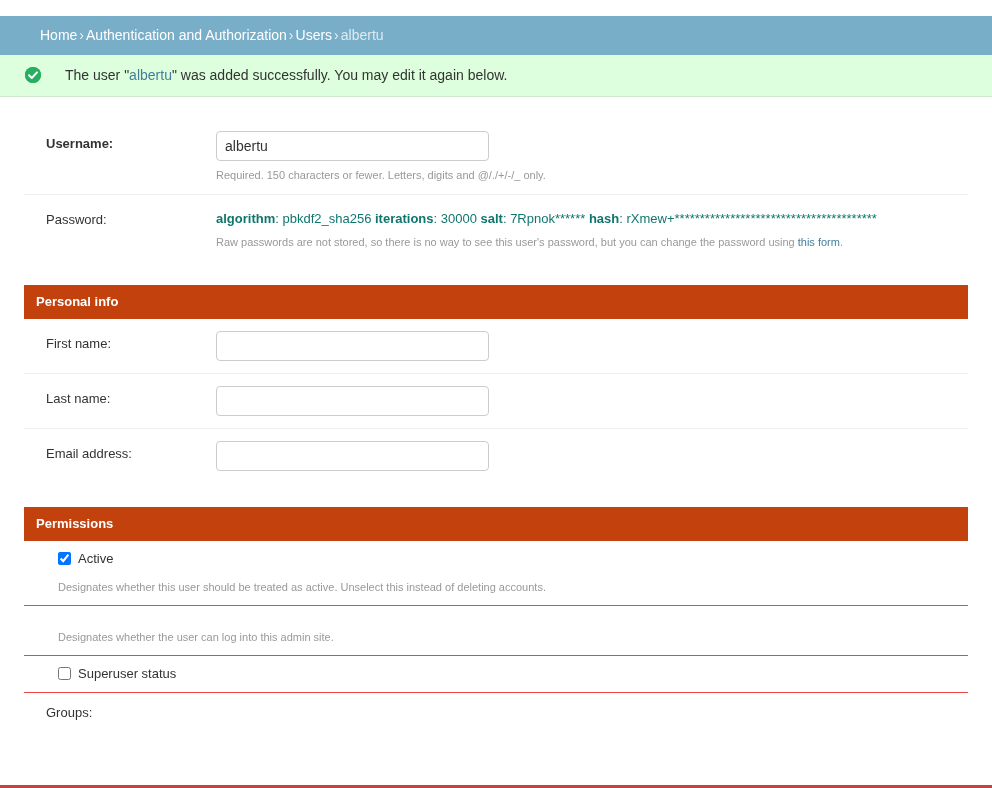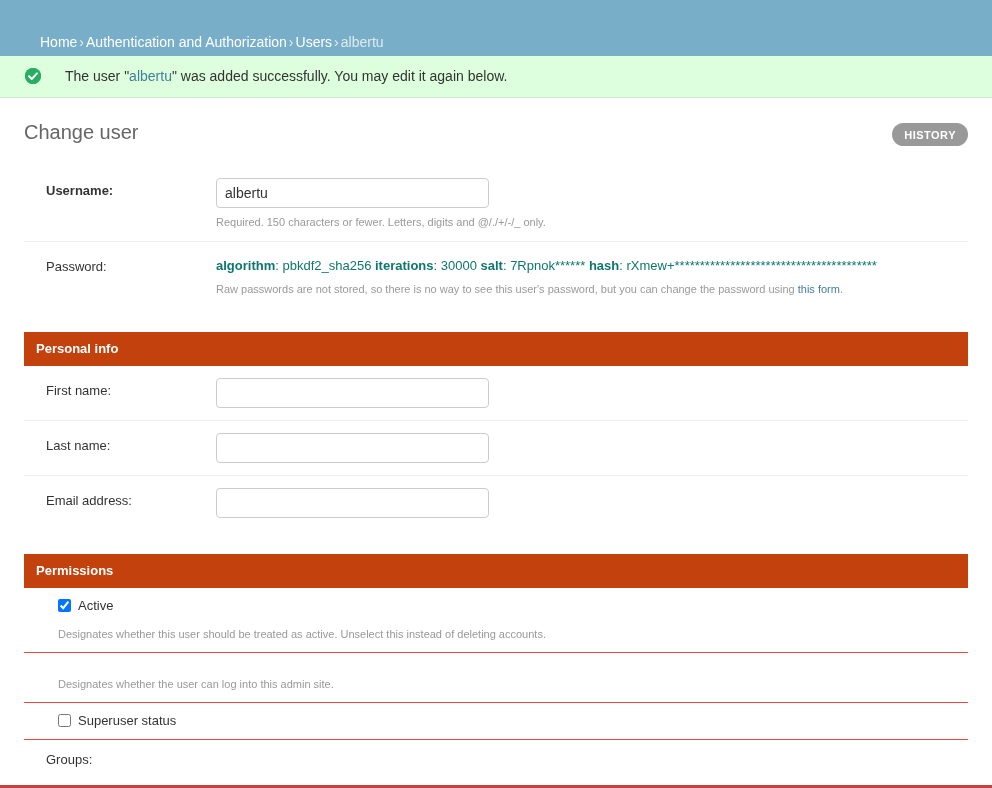--- a/index.html
+++ b/index.html
@@ -17,25 +17,26 @@
     height: 788px;
     position: relative;
     overflow: hidden;
     background: #fff;
   }
 
   
   .breadcrumbs {
     background: #79aec8;
     color: #fff;
-    padding: 23px 40px;
+    padding: 0 40px;
     font-size: 14px;
     line-height: 18px;
     border-top: 10px solid #79aec8;
     height: 39px;
+    margin-top: 16px;
   }
   .breadcrumbs a {
     color: #fff;
     text-decoration: none;
   }
   .breadcrumbs .sep { color: #e7f0f3; padding: 0 2px; }
   .breadcrumbs .current { color: #dfeaf0; }
 
   
   .messagelist {
@@ -217,26 +218,20 @@
       <svg width="16" height="16" viewBox="0 0 16 16">
         <circle cx="8" cy="8" r="8" fill="#27ae60"></circle>
         <path d="M4 8.2 L6.8 11 L12 5.4" stroke="#ffffff" stroke-width="2" fill="none" stroke-linecap="round" stroke-linejoin="round"></path>
       </svg>
     </span>
     <span>The user "</span><a href="#">albertu</a><span>" was added successfully. You may edit it again below.</span>
   </div>
 
   <div id="content">
 
-    <div class="title-row">
-      <h1>Change user</h1>
-      <div class="object-tools">
-        <a class="historylink" href="#">HISTORY</a>
-      </div>
-    </div>
 
     <div class="module">
 
       <div class="form-row">
         <label class="required">Username:</label>
         <div class="field-box">
           <input type="text" value="albertu" style="">
           <div class="help">Required. 150 characters or fewer. Letters, digits and @/./+/-/_ only.</div>
         </div>
       </div>

